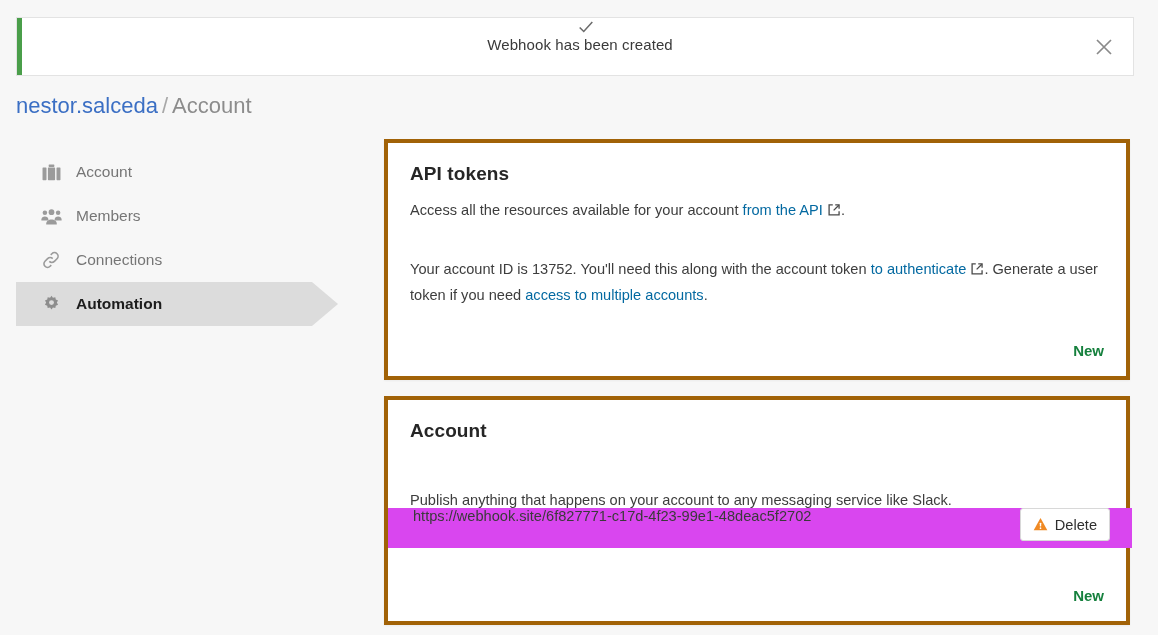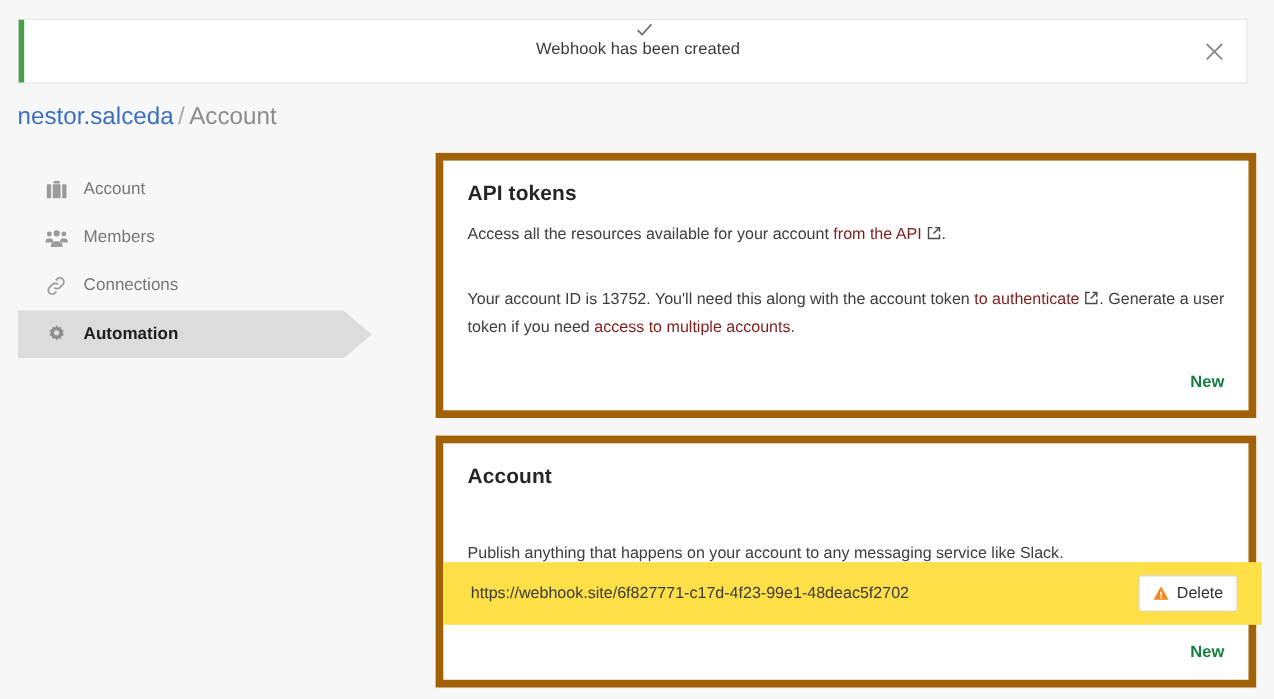--- a/index.html
+++ b/index.html
@@ -103,24 +103,24 @@
     background: #dcdcdc;
     clip-path: polygon(0 0, 296px 0, 322px 50%, 296px 100%, 0 100%);
     z-index: 0;
   }
   .nav-item.active .nav-icon,
   .nav-item.active .nav-label { position: relative; z-index: 1; }
 
   
   .card {
     position: absolute;
-    left: 396px;
+    left: 384px;
     width: 746px;
     background: #ffffff;
-    border: 7px solid #a16207;
+    border: 4px solid #a16207;
     box-shadow: 0 1px 2px rgba(0,0,0,.05);
   }
   #card-api { top: 139px; height: 241px; }
   #card-webhooks { top: 396px; height: 229px; }
 
   .card-title {
     font-size: 19px;
     font-weight: bold;
     color: #262626;
     padding: 20px 22px 0 22px;
@@ -128,21 +128,21 @@
   }
   .card-body {
     padding: 12px 22px 0 22px;
     font-size: 14.6px;
     line-height: 26px;
     color: #3d3d3d;
   }
   .card-body p { margin-bottom: 13px; }
   .card-body p:last-child { margin-bottom: 0; margin-top: 33px; }
 
-  .link { color: #7f1d1d; cursor: pointer; }
+  .link { color: #0369a1; cursor: pointer; }
   .ext-icon {
     display: inline-block;
     vertical-align: -2px;
     width: 14px; height: 14px;
     margin-left: 4px;
     color: #4a4a4a;
   }
 
   .card-footer {
     position: absolute;
@@ -157,24 +157,24 @@
     color: #15803d;
     cursor: pointer;
   }
 
   
   .hook-row {
     position: absolute;
     left: 0;
     top: 108px;
     width: 744px;
-    height: 57px;
-    background: #fde047;
+    height: 40px;
+    background: #d946ef;
     display: flex;
-    align-items: center;
+    align-items: flex-start;
     padding: 0 22px 0 25px;
   }
   .hook-url {
     font-size: 14.6px;
     color: #3a3a3a;
     flex: 1;
   }
   .btn-delete {
     display: inline-flex;
     align-items: center;

